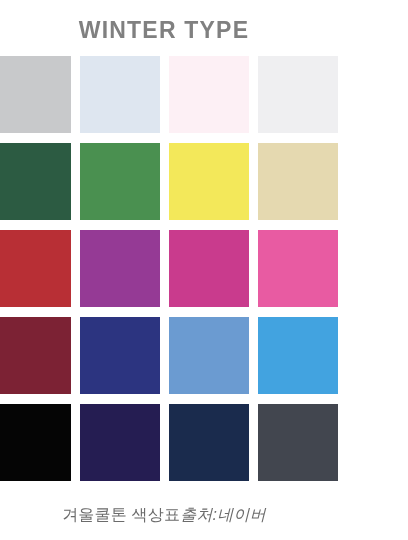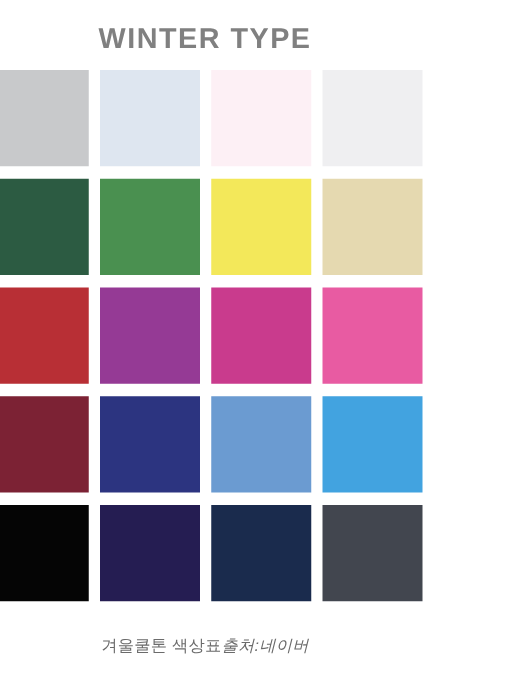--- a/index.html
+++ b/index.html
@@ -50,21 +50,21 @@
     width: 80px;
     height: 77px;
     flex: 0 0 80px;
   }
   .footer {
     margin-top: auto;
     padding: 0 38px 14px 38px;
     display: flex;
     justify-content: space-between;
     align-items: flex-end;
-    font-size: 13px;
+    font-size: 16px;
     color: #6b6b6b;
     font-family: "Liberation Sans", "DejaVu Sans", sans-serif;
   }
   .footer-caption {
     letter-spacing: 0.2px;
   }
   .footer-source {
     letter-spacing: 0.2px;
     font-style: italic;
   }

